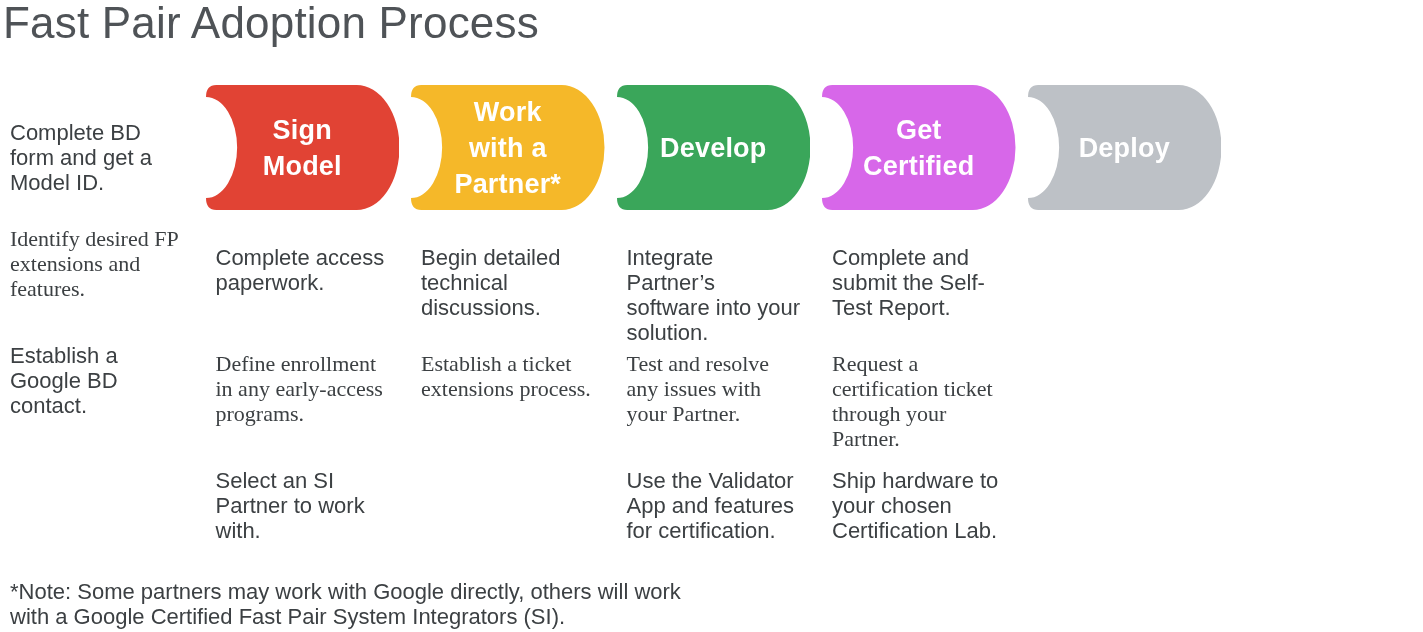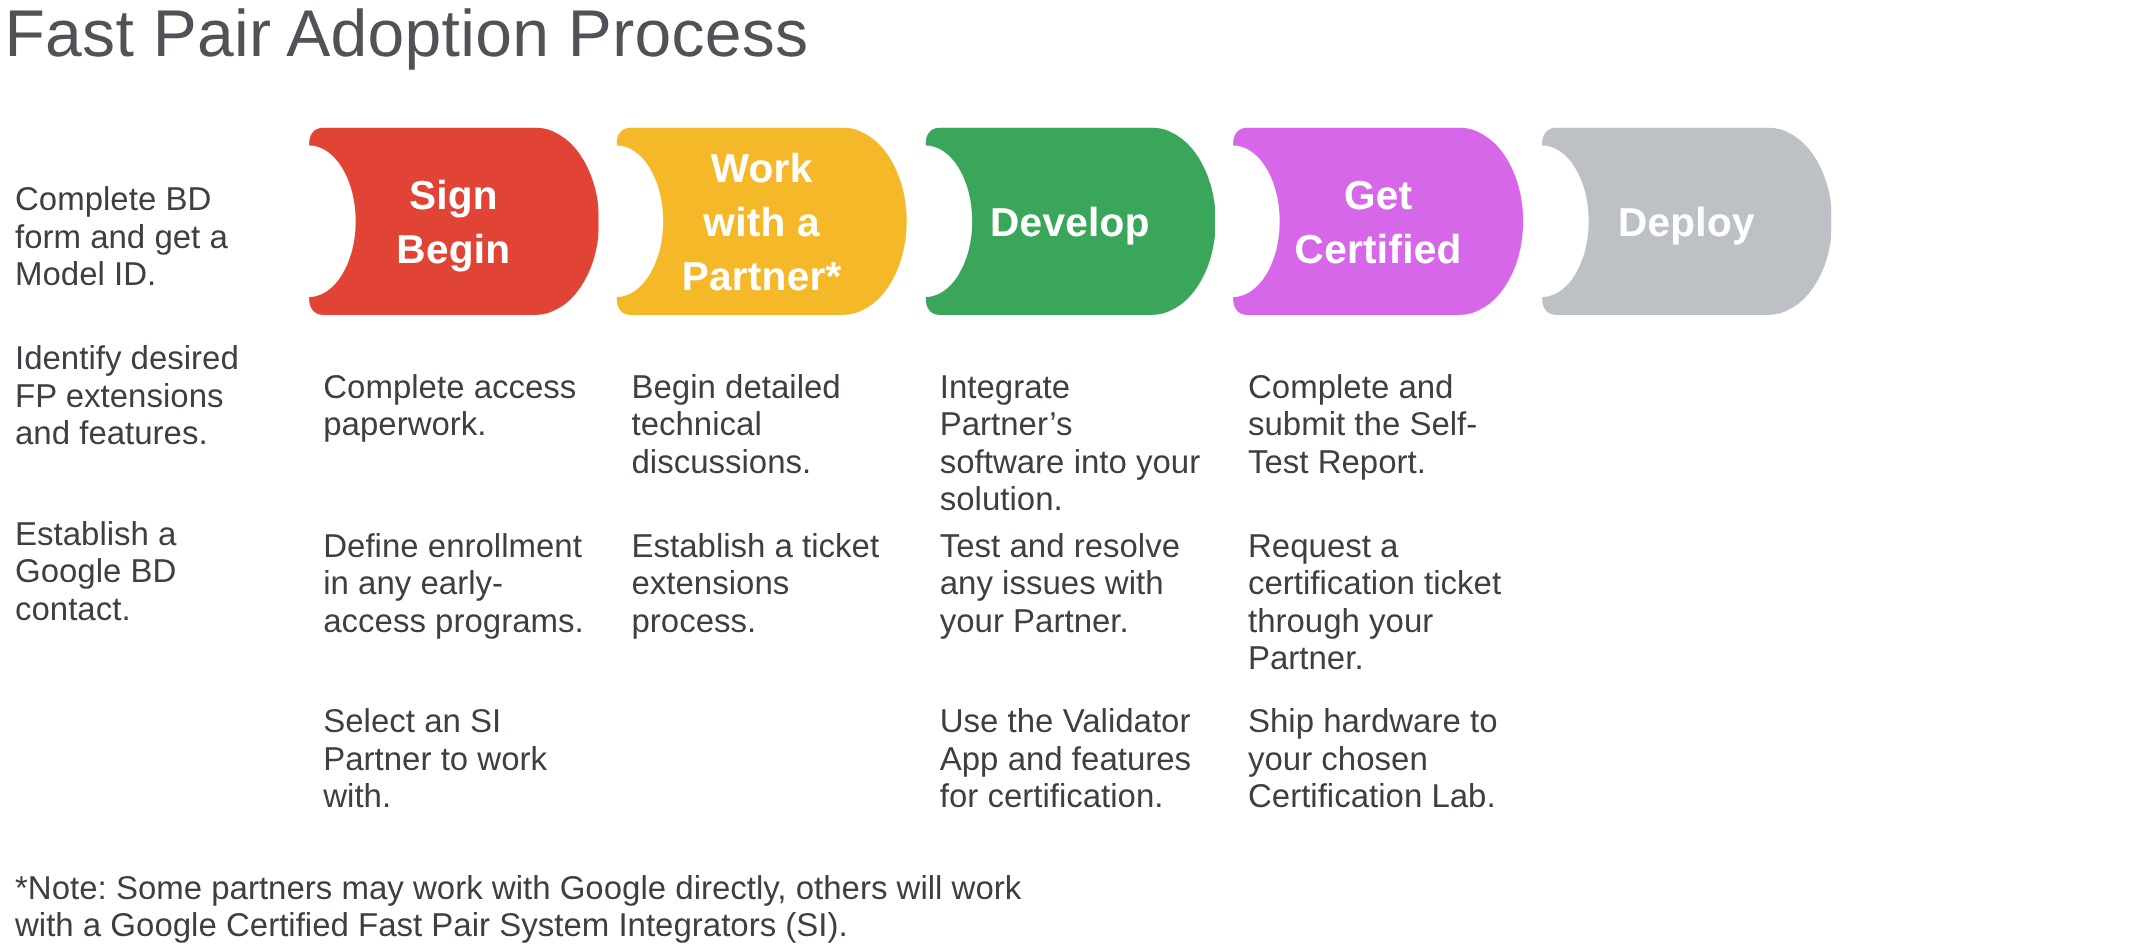--- a/index.html
+++ b/index.html
@@ -24,21 +24,21 @@
     display:flex; flex-direction:column; align-items:center; justify-content:center;
     color:#ffffff; font-size:27px; font-weight:700; line-height:36px; text-align:center;
     letter-spacing:0.2px;
   }
 
   .steps { padding:35px 8px 0 10px; }
   .step {
     margin:0; font-size:22px; line-height:25px; color:#3C4043;
   }
   .steps .step:nth-of-type(1) { height:106px; }
-  .steps .step:nth-of-type(2) { height:117px; }
+  .steps .step:nth-of-type(2) { height:117px;font-family:Liberation Serif, serif; }
 
   .footnote {
     position:absolute; left:10px; top:579px; margin:0; max-width:706px;
     font-size:22px; line-height:25px; color:#3C4043;
   }
 </style>
 </head>
 <body>
 
 <div class="canvas">
@@ -52,21 +52,21 @@
         </div>
   </div>
 
   <div class="col">
     <div class="pill">
       <svg viewBox="0 0 226 125" preserveAspectRatio="none" aria-hidden="true">
         <path d="M 12 0 L 176 0 A 50 62.5 0 0 1 176 125 L 12 125 Q 0 125 0 113 A 36 50 0 0 0 0 12 Q 0 0 12 0 Z" fill="#E14334"></path>
       </svg>
       <div class="pill-label">
             <div>Sign</div>
-            <div>Begin</div>
+            <div>Model</div>
           </div>
     </div>
     <div class="steps">
           <p class="step">Complete access paperwork.</p>
           <p class="step">Define enrollment in any early-access programs.</p>
           <p class="step">Select an SI Partner to work with.</p>
         </div>
   </div>
 
   <div class="col">

